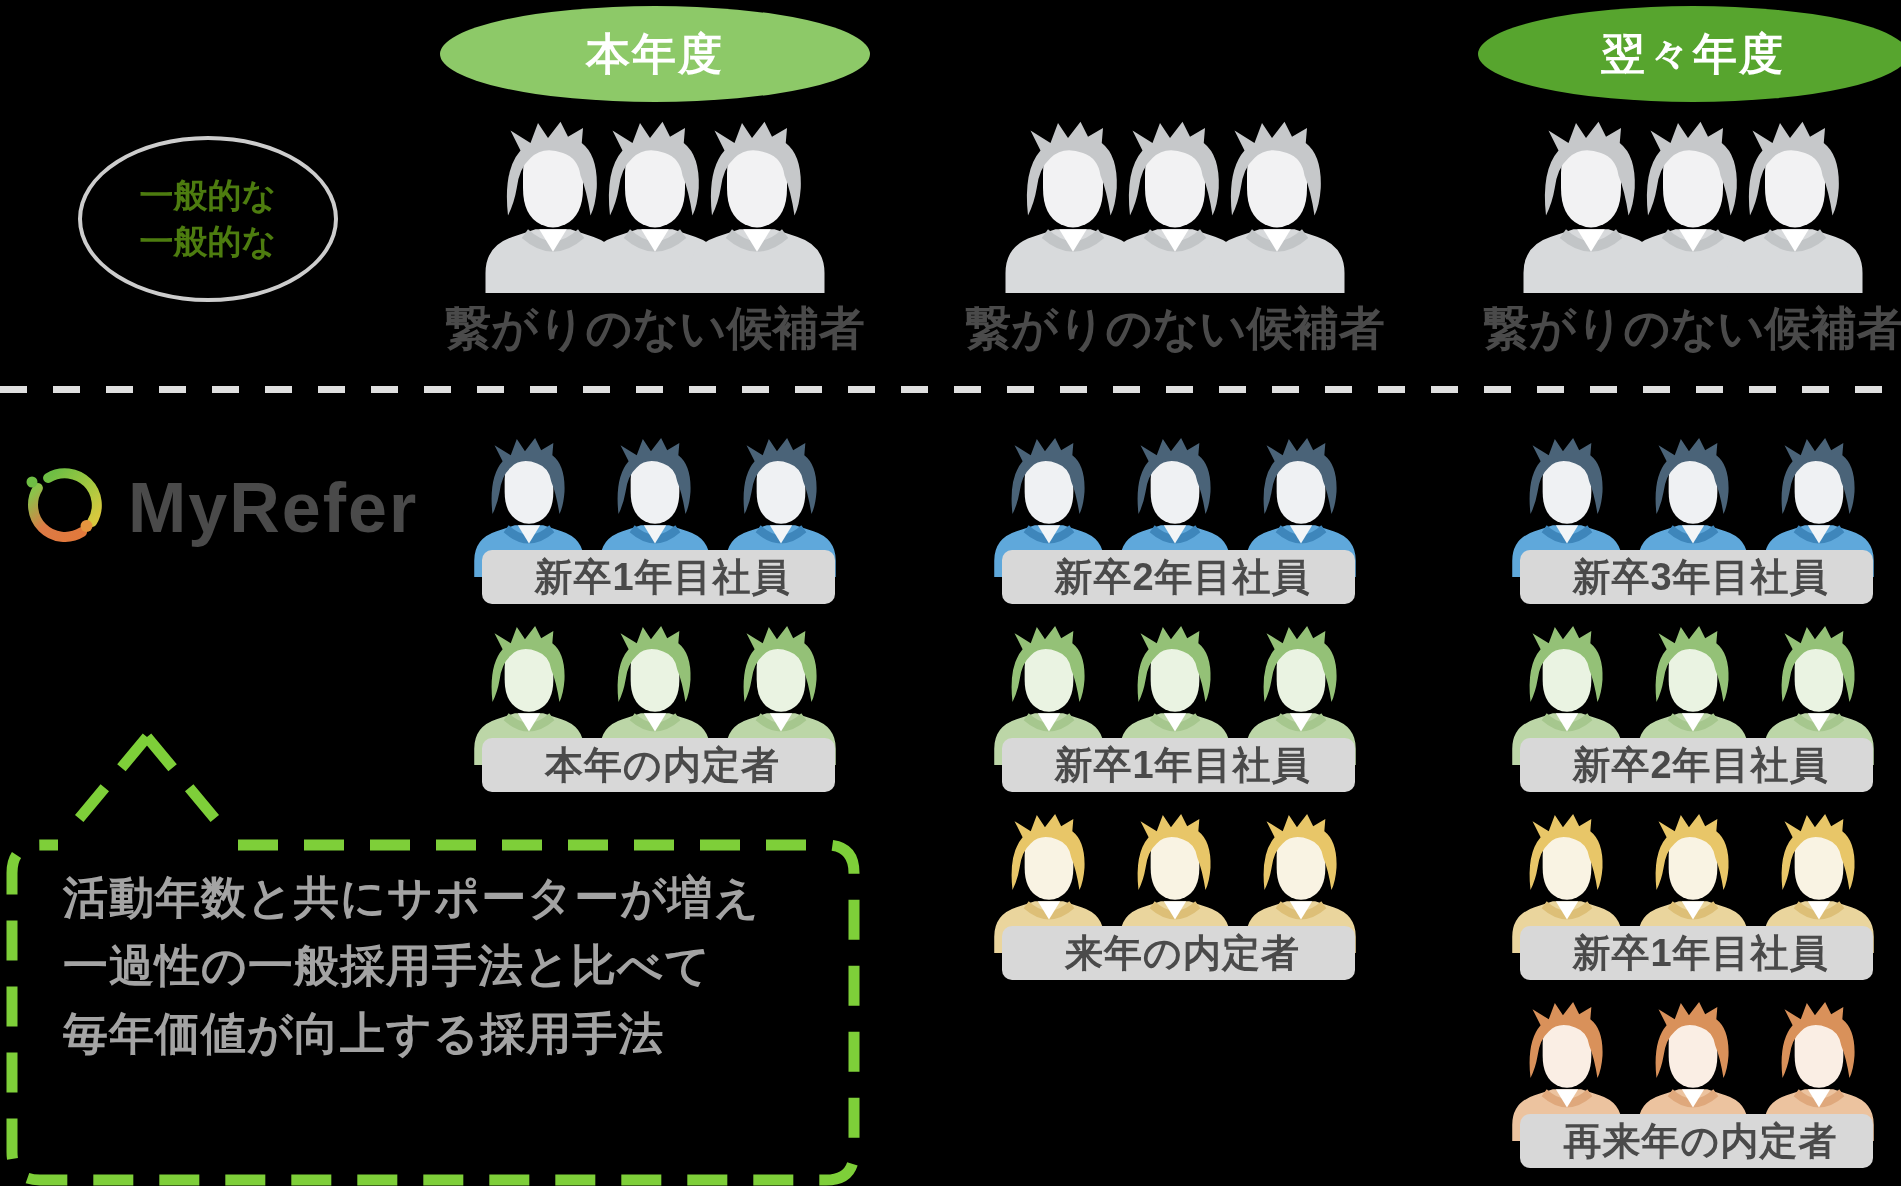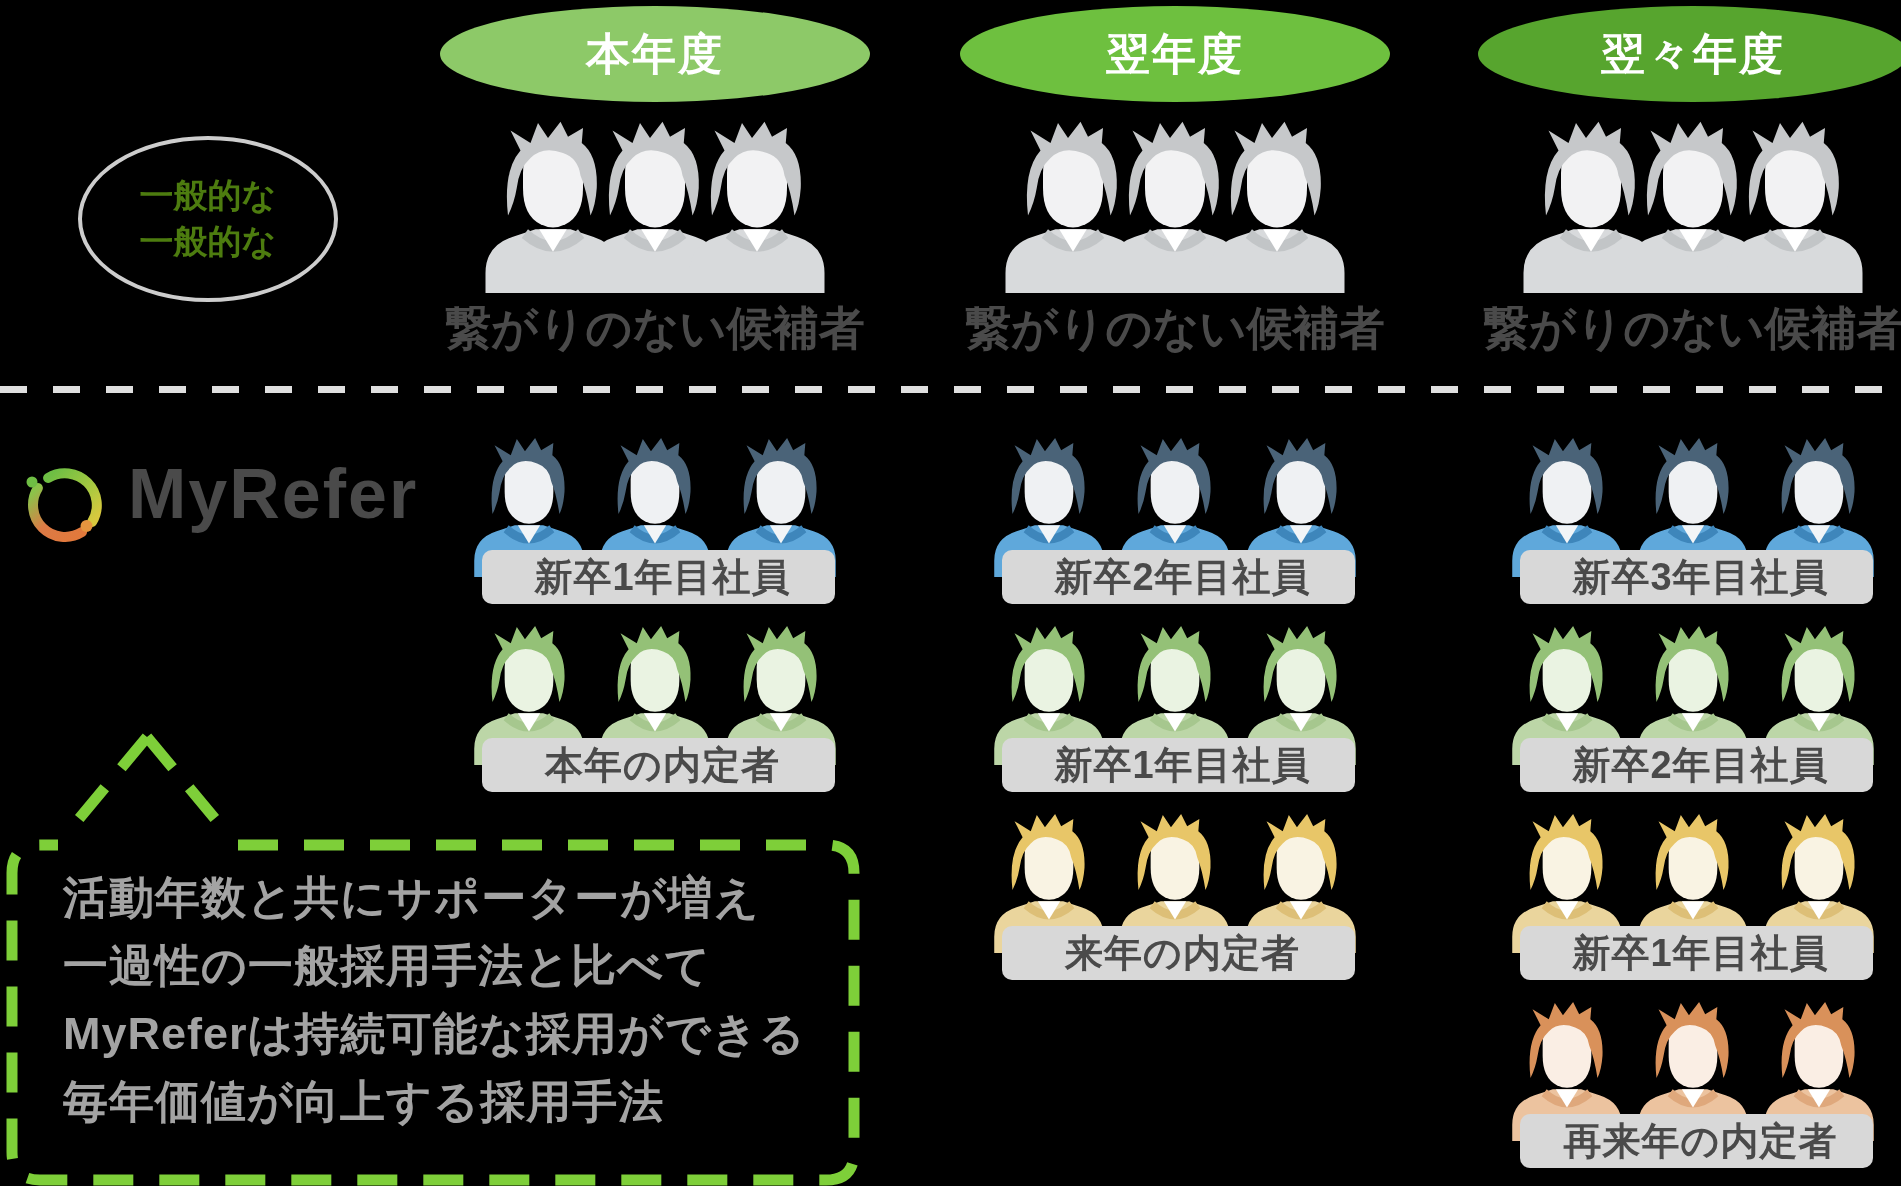--- a/index.html
+++ b/index.html
@@ -39,21 +39,21 @@
   .top-caption{position:absolute;top:298px;width:560px;height:48px;text-align:center;
     color:#4A4A4A;font-size:46px;font-weight:700;}
   .tc1{left:375px;} .tc2{left:895px;} .tc3{left:1413px;}
 
   
   .dash-sep{position:absolute;left:0;top:386px;width:1901px;height:7px;
     background:repeating-linear-gradient(90deg,#DFDFDF 0,#DFDFDF 27px,transparent 27px,transparent 53px);}
 
   
   .logo-ring{position:absolute;left:24px;top:460px;}
-  .logo-word{position:absolute;left:128px;top:448px;height:92px;line-height:92px;
+  .logo-word{position:absolute;left:128px;top:462px;height:92px;line-height:92px;
     color:#4A4A4A;font-size:70px;font-weight:700;letter-spacing:2px;}
 
   
   .label-box{position:absolute;width:345px;height:54px;background:#D8D8D8;border-radius:10px;
     display:flex;align-items:center;justify-content:center;color:#4A4A4A;
     font-size:38px;font-weight:700;letter-spacing:1px;padding-left:8px;}
   .lb-c1{left:482px;} .lb-c2{left:1002px;} .lb-c3{left:1520px;}
   .row1{top:435px;} .row2{top:623px;} .row3{top:811px;} .row4{top:999px;}
   .lrow1{top:550px;} .lrow2{top:738px;} .lrow3{top:926px;} .lrow4{top:1114px;}
 
@@ -75,23 +75,20 @@
       <path class="hair" d="M24,78 Q20,42 34,26 L26,10 L42,20 L48,4 L56,16 L66,3 L72,15 L84,8 L83,20
         Q96,30 95,56 Q94,70 90,78 Q87,58 82,46 Q80,32 68,28 Q52,22 42,32 Q33,40 31,56 Q29,68 24,78 Z"></path>
     </symbol>
   </defs>
 </svg>
 
 <div class="canvas">
 
   <div class="year-ellipse e1" style="background: rgb(141, 201, 104);">
       <span>本年度</span>
-    </div>
-  <div class="year-ellipse e2" style="background: rgb(110, 192, 63);">
-      <span>翌年度</span>
     </div>
   <div class="year-ellipse e3" style="background: rgb(87, 165, 46);">
       <span>翌々年度</span>
     </div>
 
   <div class="general-ellipse">
     <div>一般的な</div>
     <div>一般的な</div>
   </div>
 
@@ -284,17 +281,16 @@
       <span>再来年の内定者</span>
     </div>
 
   <svg class="note-svg" width="900" height="486" viewBox="0 0 900 486">
     <path class="note-stroke" d="M238,145 H826 Q854,145 854,173 V452 Q854,480 826,480 H40 Q12,480 12,452 V173 Q12,145 40,145 H58" fill="none" stroke="#7ECF39" stroke-width="11" stroke-dasharray="40 26"></path>
     <path class="note-stroke" d="M147,37 L63,138 M147,37 L231,138" fill="none" stroke="#7ECF39" stroke-width="11" stroke-dasharray="40 26"></path>
   </svg>
   <div class="note-text">
     <div>活動年数と共にサポーターが増え</div>
     <div>一過性の一般採用手法と比べて</div>
-    <div>MyReferは持続可能な採用ができる</div>
     <div>毎年価値が向上する採用手法</div>
   </div>
 
 </div>
 
 </body></html>

